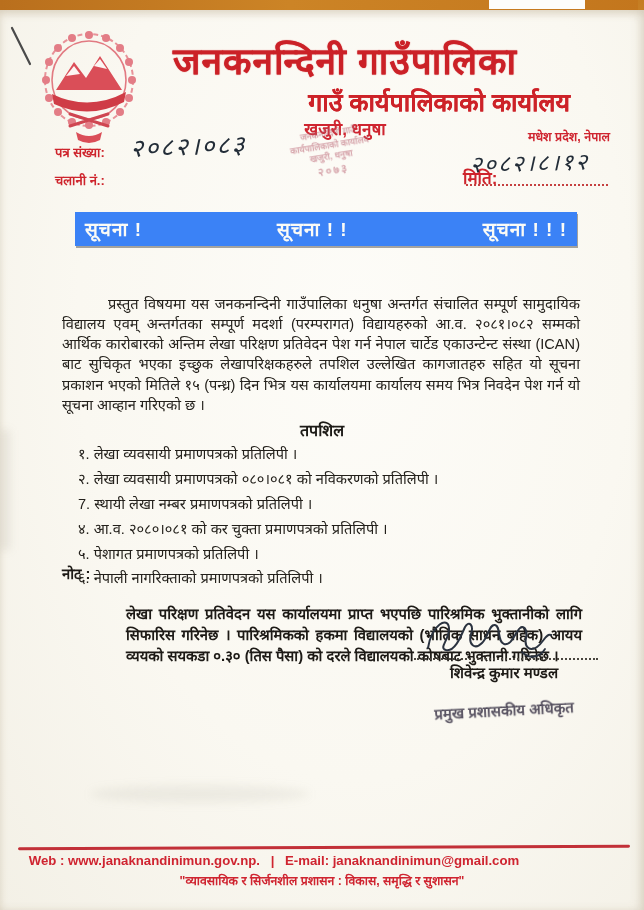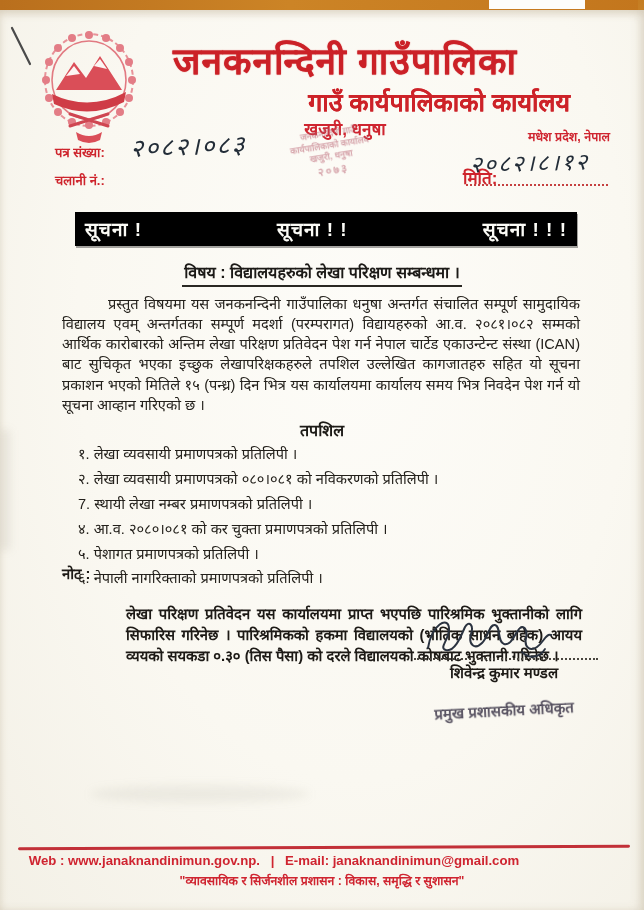--- a/index.html
+++ b/index.html
@@ -48,21 +48,21 @@
     transform:rotate(-2deg);letter-spacing:2px;}
   .dispatch-label{position:absolute;left:55px;top:171px;color:#ce242c;font-weight:bold;font-size:13px;}
   .date-label{position:absolute;left:440px;top:166px;color:#ce242c;font-weight:bold;font-size:17px;padding-left:23px;}
   .date-line{position:absolute;left:466px;top:148px;width:142px;height:36px;
     border-bottom:2px dotted #c54040;}
   .date-value{position:absolute;left:470px;top:146px;color:#232d38;font-size:23px;
     font-family:"DejaVu Serif","Liberation Serif",serif;font-style:italic;
     transform:rotate(-1.5deg);letter-spacing:2px;white-space:nowrap;}
   
   .banner{position:absolute;left:75px;top:212px;width:502px;height:34px;
-    background:#000000;display:flex;align-items:center;justify-content:space-between;
+    background:#3b82f6;display:flex;align-items:center;justify-content:space-between;
     padding:0 10px;box-sizing:border-box;box-shadow:1px 2px 0 rgba(0,0,0,.35);}
   .banner span{color:#fbfbf6;font-weight:bold;font-size:19px;letter-spacing:1px;}
   
   .subject-wrap{position:absolute;left:0;top:261px;width:644px;text-align:center;}
   .subject{display:inline-block;color:#1c1a17;font-weight:bold;font-size:16px;
     border-bottom:2px solid #2a2823;padding:0 2px 2px;}
   
   .body-text{position:absolute;left:62px;top:294px;width:518px;
     color:#24211c;font-size:14.6px;line-height:1.38;text-align:justify;
     text-indent:46px;font-weight:500;}
@@ -174,23 +174,20 @@
   <div class="date-label">मिति:</div>
   <div class="date-line"></div>
   <div class="date-value">२०८२।८।१२</div>
 
   <div class="banner">
     <span>सूचना !</span>
     <span>सूचना ! !</span>
     <span>सूचना ! ! !</span>
   </div>
 
-  <div class="subject-wrap">
-    <span class="subject">विषय : विद्यालयहरुको लेखा परिक्षण सम्बन्धमा ।</span>
-  </div>
 
   <div class="body-text">प्रस्तुत विषयमा यस जनकनन्दिनी गाउँपालिका धनुषा अन्तर्गत संचालित सम्पूर्ण सामुदायिक विद्यालय एवम् अन्तर्गतका सम्पूर्ण मदर्शा (परम्परागत) विद्यायहरुको आ.व. २०८१।०८२ सम्मको आर्थिक कारोबारको अन्तिम लेखा परिक्षण प्रतिवेदन पेश गर्न नेपाल चार्टेड एकाउन्टेन्ट संस्था (ICAN) बाट सुचिकृत भएका इच्छुक लेखापरिक्षकहरुले तपशिल उल्लेखित कागजातहरु सहित यो सूचना प्रकाशन भएको मितिले १५ (पन्ध्र) दिन भित्र यस कार्यालयमा कार्यालय समय भित्र निवदेन पेश गर्न यो सूचना आव्हान गरिएको छ ।</div>
 
   <div class="sched-head">तपशिल</div>
   <div class="sched-list">
     <div>१. लेखा व्यवसायी प्रमाणपत्रको प्रतिलिपी ।</div>
     <div>२. लेखा व्यवसायी प्रमाणपत्रको ०८०।०८१ को नविकरणको प्रतिलिपी ।</div>
     <div>7. स्थायी लेखा नम्बर प्रमाणपत्रको प्रतिलिपी ।</div>
     <div>४. आ.व. २०८०।०८१ को कर चुक्ता प्रमाणपत्रको प्रतिलिपी ।</div>
     <div>५. पेशागत प्रमाणपत्रको प्रतिलिपी ।</div>

